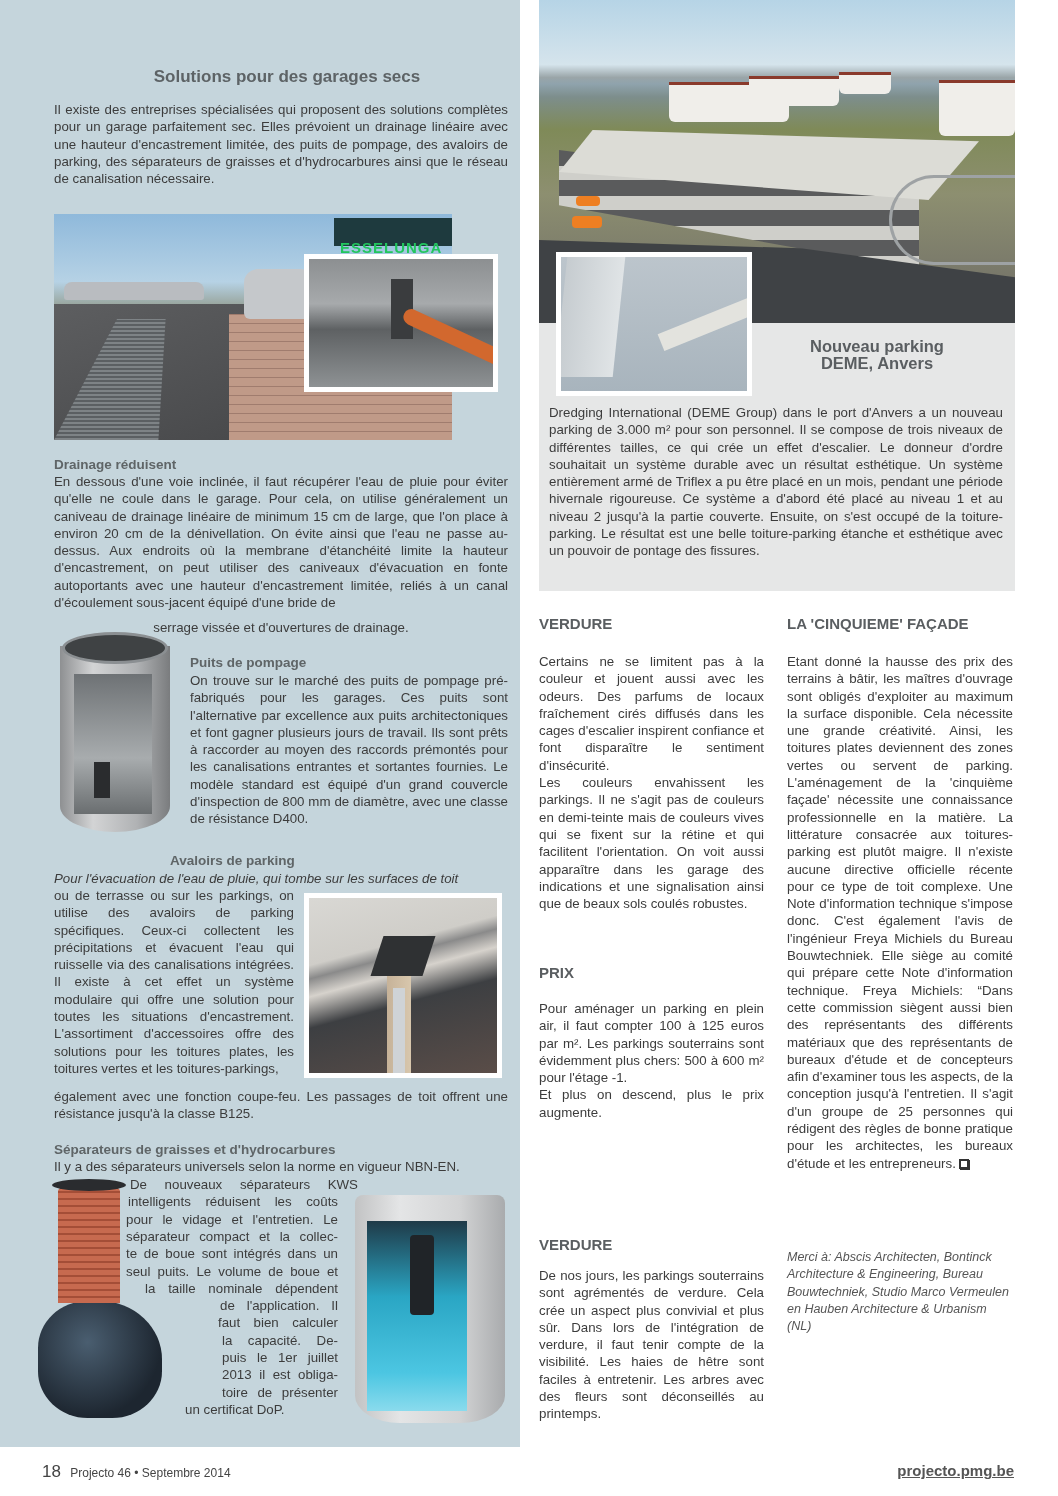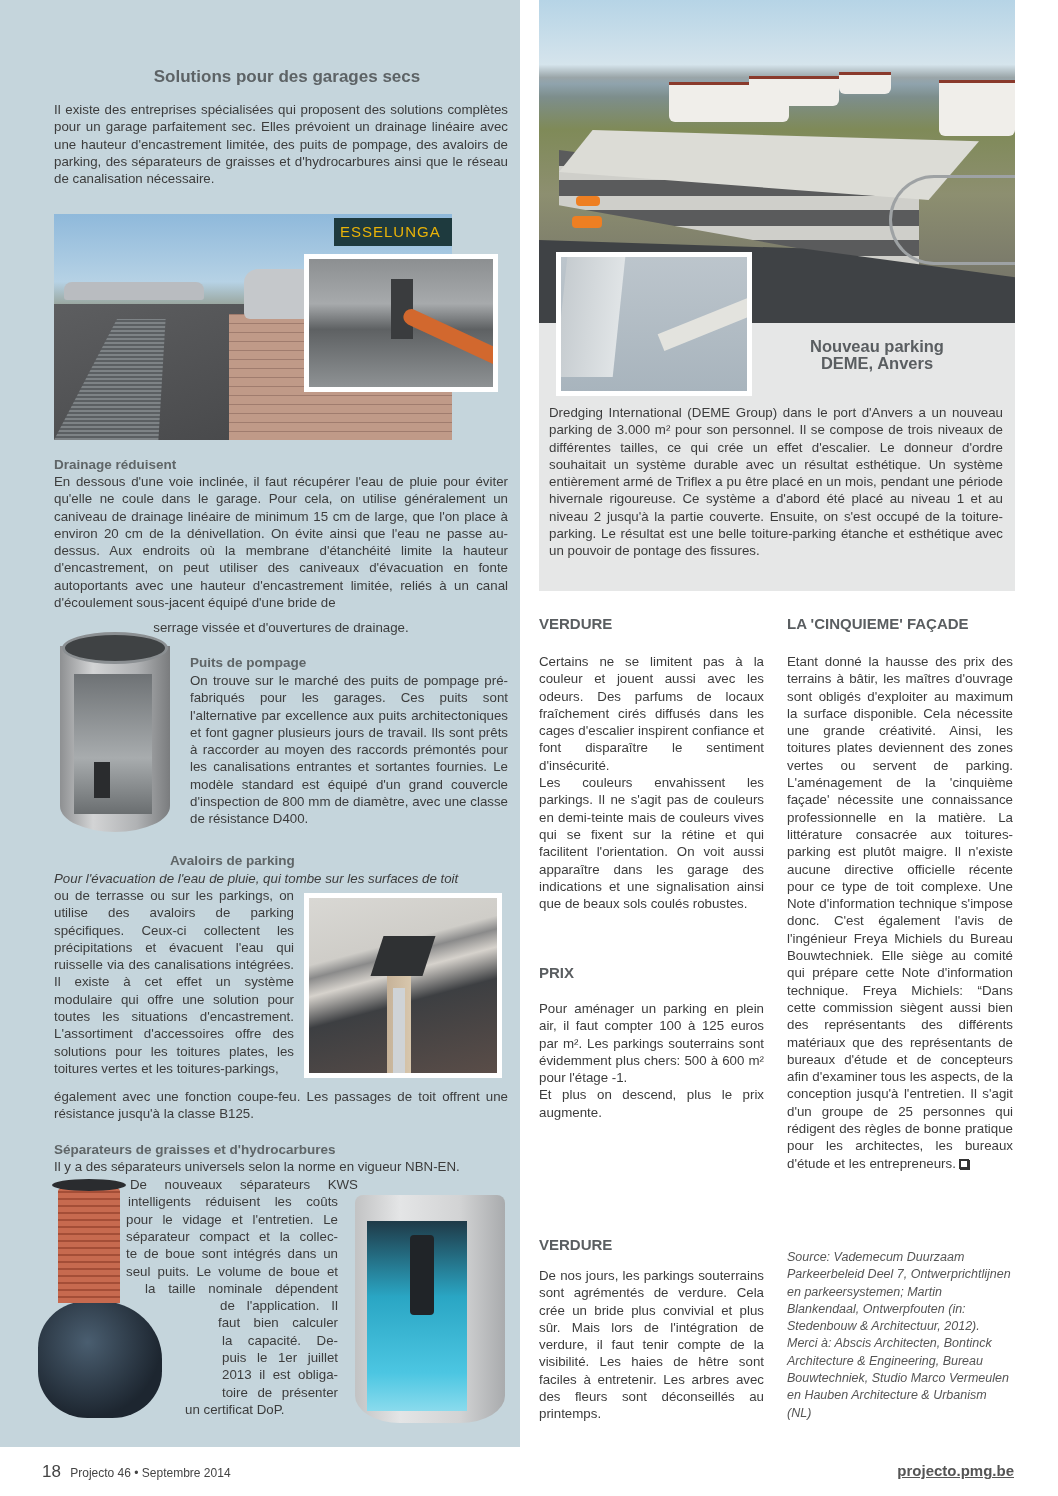--- a/index.html
+++ b/index.html
@@ -17,21 +17,21 @@
   
   #drain-photo { position:absolute; left:54px; top:214px; width:398px; height:226px; overflow:hidden;
      background:linear-gradient(180deg,#8fb9db 0%,#b6d2e5 30%,#9aa7a0 40%,#7d8a8a 52%,#5f6362 70%,#8a6a5a 100%); }
   #drain-photo .road { position:absolute; left:0; top:90px; width:200px; height:136px; background:linear-gradient(160deg,#5d5e60,#48494b); }
   #drain-photo .grate { position:absolute; left:0; top:105px; width:180px; height:121px;
      background:repeating-linear-gradient(0deg,#7e8386 0 2px,#5b5f62 2px 4px); clip-path:polygon(35% 0,62% 0,58% 100%,0 100%); }
   #drain-photo .pavement { position:absolute; left:175px; top:100px; width:223px; height:126px;
      background:repeating-linear-gradient(0deg,#c09a88 0 8px,#a07c6e 8px 9px); }
   #drain-photo .cars { position:absolute; left:10px; top:68px; width:140px; height:18px; background:#b9bcc0; border-radius:8px 8px 3px 3px; }
   #drain-photo .car2 { position:absolute; left:190px; top:55px; width:70px; height:50px; background:#c5c8cb; border-radius:14px 14px 6px 6px; }
-  #drain-photo .sign { position:absolute; left:280px; top:4px; width:118px; height:28px; background:#1e3a3e; color:#eab308; font-weight:normal; font-size:15px; padding:5px 0 0 6px; letter-spacing:1px; }
+  #drain-photo .sign { position:absolute; left:280px; top:4px; width:118px; height:28px; background:#1e3a3e; color:#22c55e; font-weight:bold; font-size:15px; padding:21px 0 0 6px; letter-spacing:1px; }
   #drain-inset { position:absolute; left:304px; top:254px; width:194px; height:138px; background:#fff; padding:5px; }
   #drain-inset .inner { width:100%; height:100%; background:linear-gradient(180deg,#8c8f91 0%,#a7aaac 35%,#5e6163 55%,#8e9294 100%); position:relative; overflow:hidden; }
   #drain-inset .pipe { position:absolute; left:90px; top:70px; width:110px; height:16px; background:#d2682e; transform:rotate(25deg); border-radius:8px; }
   #drain-inset .body { position:absolute; left:82px; top:20px; width:22px; height:60px; background:#3a3c3e; }
 
   #drain-head { position:absolute; left:54px; top:456px; }
   #drain-text { position:absolute; left:54px; top:473px; width:454px; }
   #drain-last { position:absolute; left:54px; top:619px; width:454px; text-align:center; }
 
   
@@ -210,27 +210,26 @@
   <p>Les couleurs envahissent les parkings. Il ne s'agit pas de couleurs en demi-teinte mais de couleurs vives qui se fixent sur la rétine et qui facilitent l'orientation. On voit aussi apparaître dans les garage des indications et une signalisation ainsi que de beaux sols coulés robustes.</p>
 </div>
 
 <div id="prix-head" class="col-head">PRIX</div>
 <div id="prix-text" class="col-text body-text">
   <p>Pour aménager un parking en plein air, il faut compter 100 à 125 euros par m². Les parkings souterrains sont évidemment plus chers: 500 à 600 m² pour l'étage -1.</p>
   <p>Et plus on descend, plus le prix augmente.</p>
 </div>
 
 <div id="verd-head" class="col-head">VERDURE</div>
-<p id="verd-text" class="col-text body-text">De nos jours, les parkings souterrains sont agrémentés de verdure. Cela crée un bride plus convivial et plus sûr. Mais lors de l'intégration de verdure, il faut tenir compte de la visibilité. Les haies de hêtre sont faciles à entretenir. Les arbres avec des fleurs sont déconseillés au printemps.</p>
+<p id="verd-text" class="col-text body-text">De nos jours, les parkings souterrains sont agrémentés de verdure. Cela crée un aspect plus convivial et plus sûr. Dans lors de l'intégration de verdure, il faut tenir compte de la visibilité. Les haies de hêtre sont faciles à entretenir. Les arbres avec des fleurs sont déconseillés au printemps.</p>
 
 <div id="c2-head" class="col-head">LA 'CINQUIEME' FAÇADE</div>
 <p id="c2-text" class="col-text body-text"><span>Etant donné la hausse des prix des terrains à bâtir, les maîtres d'ouvrage sont obligés d'exploiter au maximum la surface disponible. Cela nécessite une grande créativité. Ainsi, les toitures plates deviennent des zones vertes ou servent de parking. L'aménagement de la 'cinquième façade' nécessite une connaissance professionnelle en la matière. La littérature consacrée aux toitures-parking est plutôt maigre. Il n'existe aucune directive officielle récente pour ce type de toit complexe. Une Note d'information technique s'impose donc. C'est également l'avis de l'ingénieur Freya Michiels du Bureau Bouwtechniek. Elle siège au comité qui prépare cette Note d'information technique. Freya Michiels: “Dans cette commission siègent aussi bien des représentants des différents matériaux que des représentants de bureaux d'étude et de concepteurs afin d'examiner tous les aspects, de la conception jusqu'à l'entretien. Il s'agit d'un groupe de 25 personnes qui rédigent des règles de bonne pratique pour les architectes, les bureaux d'étude et les entrepreneurs.</span><span class="endmark"></span></p>
 
 <div id="source-text">
-  <p>Source: Vademecum Duurzaam Parkeerbeleid Deel 7, Ontwerprichtlijnen en parkeersystemen; Martin Blankendaal, Ontwerpfouten (in: Stedenbouw &amp; Architectuur, 2012).</p>
   <p>Merci à: Abscis Architecten, Bontinck Architecture &amp; Engineering, Bureau Bouwtechniek, Studio Marco Vermeulen en Hauben Architecture &amp; Urbanism (NL)</p>
 </div>
 
 <div id="footer-left">
   <span id="page-number">18</span>
   <span>Projecto 46 • Septembre 2014</span>
 </div>
 <a id="footer-right">projecto.pmg.be</a>
 
 </body></html>

